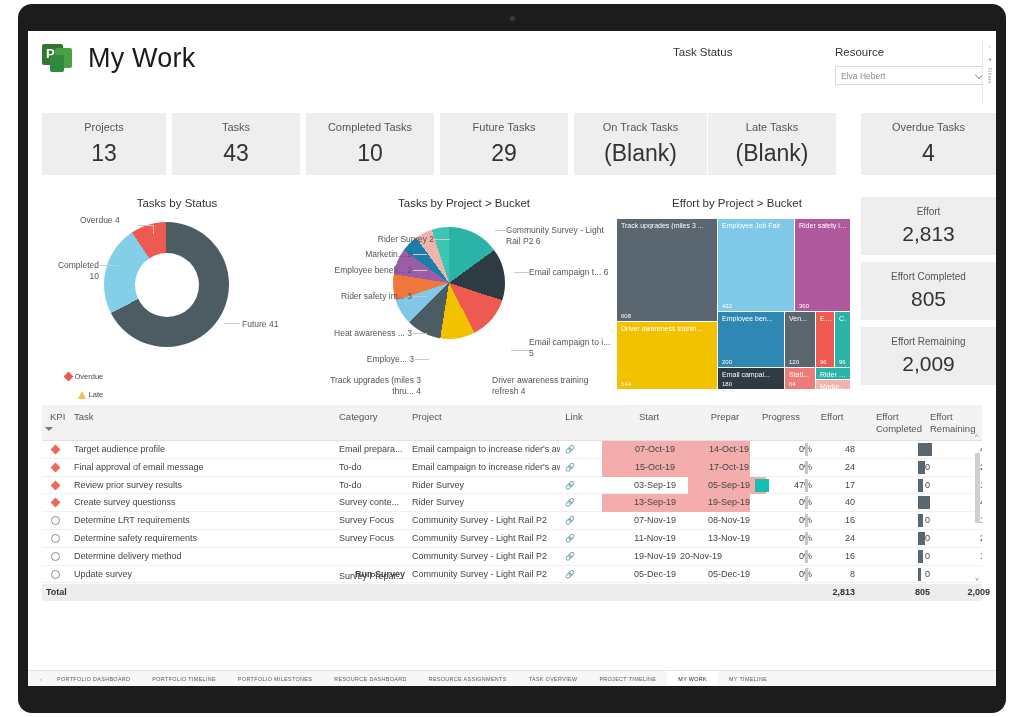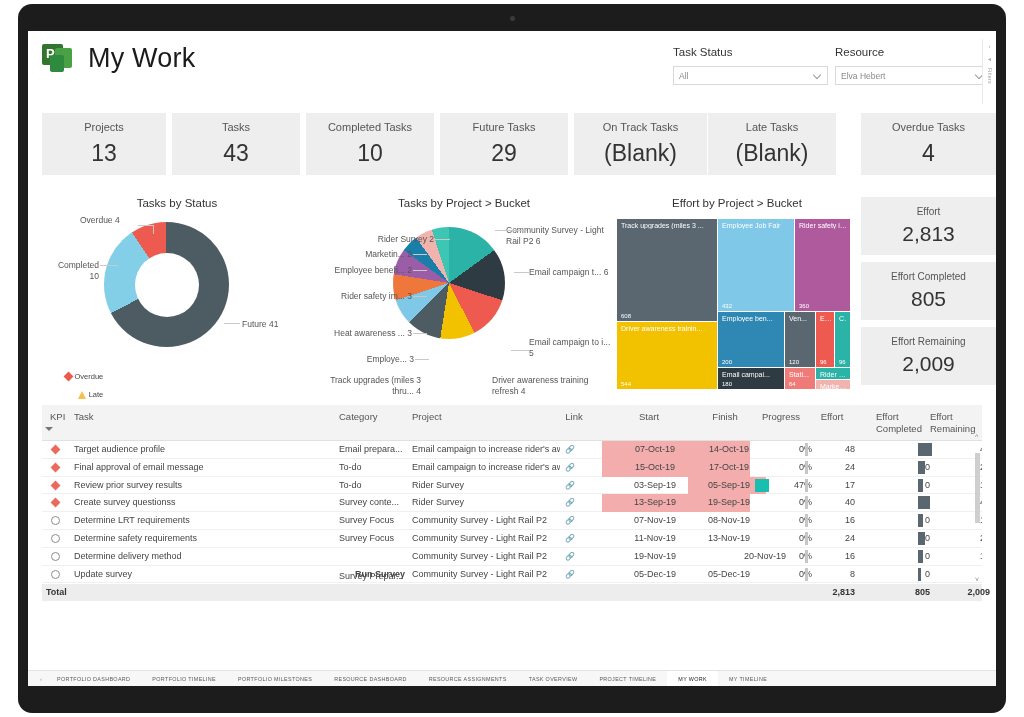--- a/index.html
+++ b/index.html
@@ -163,24 +163,20 @@
           <div class="sq1"></div>
             <div class="sq2"></div>
             <div class="sq3"></div>
           <div class="pchar">P</div>
         </div>
         <div id="page-title">My Work</div>
       </div>
 
       <div class="slicer" id="slicer-task-status">
         <div class="slicer-label">Task Status</div>
-        <div class="slicer-box">
-          <span class="val">All</span>
-          <span class="chev"></span>
-        </div>
       </div>
       <div class="slicer" id="slicer-resource">
         <div class="slicer-label">Resource</div>
         <div class="slicer-box">
           <span class="val">Elva Hebert</span>
           <span class="chev"></span>
         </div>
       </div>
 
       <div id="filters-rail">
@@ -361,21 +357,21 @@
 
       <div id="task-table">
         <div id="tbl-head">
           <div id="sort-caret"></div>
         <div class="th" style="left: 8px; width: 30px; text-align: left;">KPI</div>
             <div class="th" style="left: 32px; width: 200px; text-align: left;">Task</div>
             <div class="th" style="left: 297px; width: 70px; text-align: left;">Category</div>
             <div class="th" style="left: 370px; width: 100px; text-align: left;">Project</div>
             <div class="th" style="left: 515px; width: 34px; text-align: center;">Link</div>
             <div class="th" style="left: 576px; width: 62px; text-align: center;">Start</div>
-            <div class="th" style="left: 654px; width: 58px; text-align: center;">Finish</div>
+            <div class="th" style="left: 654px; width: 58px; text-align: center;">Prepar</div>
             <div class="th" style="left: 708px; width: 62px; text-align: center;">Progress</div>
             <div class="th" style="left: 767px; width: 46px; text-align: center;">Effort</div>
             <div class="th" style="left: 834px; width: 54px; text-align: left; white-space: normal; line-height: 1.25;">Effort Completed</div>
             <div class="th" style="left: 888px; width: 58px; text-align: left; white-space: normal; line-height: 1.25;">Effort Remaining</div>
           </div>
         <div id="tbl-body">
             <div class="trow">
               <div class="kpi-dot-diamond"></div>
               <div class="date-late" style="left: 560px; width: 148px;"></div>
               <div class="cell" style="left: 32px; width: 262px; text-align: left;">Target audience profile</div>
@@ -470,21 +466,21 @@
               <div class="eff-bar" style="left: 876px; width: 7px;"></div>
               <div class="cell" style="left: 900px; width: 48px; text-align: right;">24</div>
             </div>
             <div class="trow">
               <div class="kpi-dot-open"></div>
               <div class="cell" style="left: 32px; width: 262px; text-align: left;">Determine delivery method</div>
               <div class="cell" style="left: 297px; width: 70px; text-align: left; margin-top: 20px;">Survey Prepar...</div>
               <div class="cell" style="left: 370px; width: 148px; text-align: left;">Community Survey - Light Rail P2</div>
               <div class="link-icon" style="font-size: 8px;">🔗</div>
               <div class="cell" style="left: 582px; width: 62px; text-align: center;">19-Nov-19</div>
-              <div class="cell" style="left: 694px; width: 58px; text-align: center;">20-Nov-19</div>
+              <div class="cell" style="left: 630px; width: 58px; text-align: center;">20-Nov-19</div>
               <div class="cell" style="left: 718px; width: 52px; text-align: right;">0%</div>
               <div class="eff-tick" style="left: 763px;"></div>
               <div class="cell" style="left: 775px; width: 38px; text-align: right;">16</div>
               <div class="cell" style="left: 838px; width: 50px; text-align: right;">0</div>
               <div class="eff-bar" style="left: 876px; width: 5px;"></div>
               <div class="cell" style="left: 900px; width: 48px; text-align: right;">16</div>
             </div>
             <div class="trow">
               <div class="kpi-dot-open"></div>
               <div class="cell" style="left: 32px; width: 262px; text-align: left;">Update survey</div>

